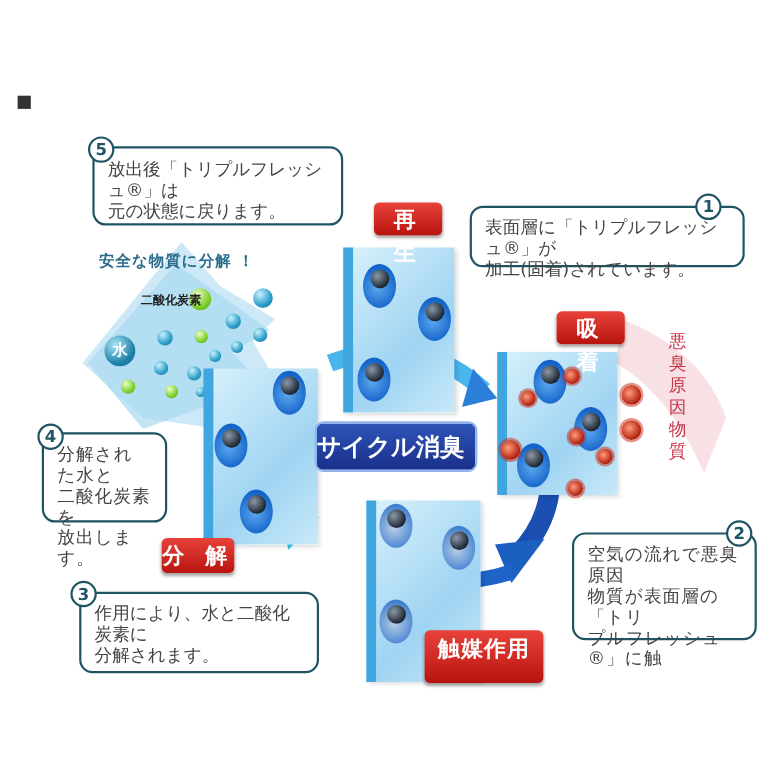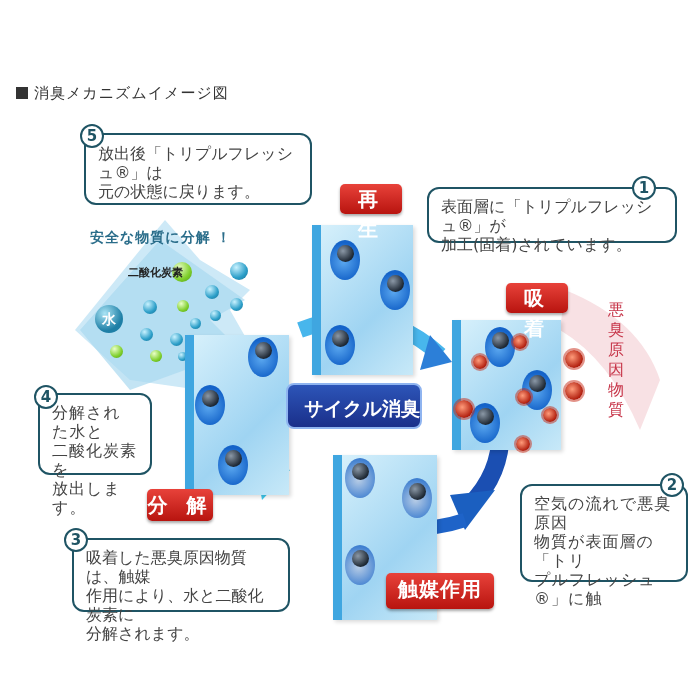--- a/index.html
+++ b/index.html
@@ -2,36 +2,36 @@
 <html><head>
 <meta charset="utf-8">
 <style>
   html,body{margin:0;padding:0;background:#fff;}
   body{width:700px;height:700px;position:relative;overflow:hidden;font-family:"DejaVu Sans","Liberation Sans",sans-serif;color:#444;}
   .title{position:absolute;left:16px;top:84px;font-size:15px;color:#333;letter-spacing:1px;}
   .title .sq{display:inline-block;width:12px;height:12px;background:#333;margin-right:6px;vertical-align:-1px;}
   .box{position:absolute;border:2.5px solid #1f5464;border-radius:12px;background:#fff;font-size:16px;line-height:19px;color:#444;padding:6px 12px;box-sizing:border-box;z-index:5;}
   .num{position:absolute;width:20px;height:20px;border:2.5px solid #1f5464;border-radius:50%;background:#fff;font-size:15px;font-weight:bold;color:#1f5464;text-align:center;line-height:20px;z-index:6;}
   .tag{position:absolute;background:linear-gradient(#e8423a,#b8140f);color:#fff;font-weight:bold;font-size:20px;border-radius:5px;text-align:center;letter-spacing:6px;box-shadow:0 2px 3px rgba(0,0,0,.35);z-index:7;}
-  .center{position:absolute;left:286px;top:383px;width:136px;height:46px;border-radius:8px;background:linear-gradient(#2d55b8,#1a2f8a);border:2px solid #8fb4f0;color:#fff;font-weight:bold;font-size:19px;text-align:right;line-height:46px;z-index:8;box-sizing:border-box;}
+  .center{position:absolute;left:286px;top:383px;width:148px;height:46px;border-radius:8px;background:linear-gradient(#2d55b8,#1a2f8a);border:2px solid #8fb4f0;color:#fff;font-weight:bold;font-size:22px;text-align:left;line-height:46px;z-index:8;box-sizing:border-box;}
   .panel{position:absolute;background:linear-gradient(135deg,#d6f0fb,#9fd4f2 60%,#c8e9f8);border-left:9px solid #3fa6e0;box-shadow:2px 2px 4px rgba(0,0,0,.15);}
   .mol{position:absolute;width:30px;height:40px;border-radius:50%;background:radial-gradient(circle at 45% 55%,#5aa7ef,#1463c9 70%);}
   .mol::after{content:"";position:absolute;left:7px;top:5px;width:17px;height:17px;border-radius:50%;background:radial-gradient(circle at 35% 35%,#8b98a6,#1d2733 70%);}
   .ball{position:absolute;border-radius:50%;background:radial-gradient(circle at 35% 30%,#c9f2ff,#2b9ec8 60%,#1b6f91);}
   .gball{position:absolute;border-radius:50%;background:radial-gradient(circle at 35% 30%,#eaffc9,#7fcf2c 60%,#4c9a13);}
   .germ{position:absolute;width:14px;height:14px;border-radius:50%;background:radial-gradient(circle at 40% 40%,#ff9b7a,#b01d0d 70%);box-shadow:0 0 0 2px rgba(200,40,20,.5);}
   .vtxt{position:absolute;left:607px;top:300px;width:18px;font-size:16px;line-height:20px;color:#c7364a;text-align:center;z-index:4;}
   .safe{position:absolute;left:90px;top:229px;font-size:14px;color:#2a6d8a;letter-spacing:1px;font-weight:bold;}
   .co2{position:absolute;left:128px;top:265px;font-size:11px;color:#222;font-weight:bold;z-index:3;}
   .water{position:absolute;left:95px;top:305px;width:28px;height:28px;border-radius:50%;background:radial-gradient(circle at 35% 30%,#a9e4f5,#1e7fa6 65%);color:#fff;font-size:14px;font-weight:bold;text-align:center;line-height:28px;z-index:3;}
 </style>
 </head>
 <body>
 
-<div class="title"><span class="sq"></span><span>消臭メカニズムイメージ図</span></div>
+<div class="title"><span class="sq"></span></div>
 
 <svg style="position:absolute;left:0;top:0;z-index:0" width="700" height="700">
   <polygon points="75,330 140,250 165,220 200,260 250,290 230,310 250,345 200,390 130,380" fill="#cde9f7"></polygon>
   <polygon points="130,390 80,330 160,240 245,300 210,320 240,350" fill="#a9d8f0" opacity=".7"></polygon>
   <path d="M565,290 Q640,320 660,380 L640,430 Q610,360 560,330 Z" fill="#f6d9dd" opacity=".8"></path>
   <path d="M300,330 Q380,300 440,355" stroke="#48b6ec" stroke-width="16" fill="none"></path>
   <polygon points="430,335 452,362 420,370" fill="#2c7fd8"></polygon>
   <path d="M500,420 Q505,470 470,505" stroke="#1b4fb2" stroke-width="18" fill="none"></path>
   <polygon points="450,495 495,490 465,530" fill="#1b5fc0"></polygon>
   <path d="M360,525 Q420,535 465,520" stroke="#1e63c8" stroke-width="14" fill="none"></path>
@@ -81,21 +81,21 @@
 <div class="mol" style="left:195px;top:385px"></div>
 <div class="mol" style="left:218px;top:445px"></div>
 
 <div class="panel" style="left:333px;top:455px;width:95px;height:165px;"></div>
 <div class="mol" style="left:345px;top:458px;background:radial-gradient(circle at 45% 55%,#b8cde6,#3f7fd0 75%)"></div>
 <div class="mol" style="left:402px;top:478px;background:radial-gradient(circle at 45% 55%,#b8cde6,#3f7fd0 75%)"></div>
 <div class="mol" style="left:345px;top:545px;background:radial-gradient(circle at 45% 55%,#b8cde6,#3f7fd0 75%)"></div>
 
 <div class="tag" style="left:340px;top:184px;width:62px;height:30px;line-height:30px">再 生</div>
 <div class="tag" style="left:506px;top:283px;width:62px;height:30px;line-height:30px">吸 着</div>
-<div class="tag" style="left:386px;top:573px;width:108px;height:36px;line-height:32px;letter-spacing:1px">触媒作用</div>
+<div class="tag" style="left:386px;top:573px;width:108px;height:48px;line-height:32px;letter-spacing:1px">触媒作用</div>
 <div class="tag" style="left:147px;top:489px;width:66px;height:32px;line-height:32px">分 解</div>
 
 <div class="center">サイクル消臭</div>
 
 <div class="box" style="left:84px;top:133px;width:228px;height:72px;padding-top:9px">
   <div>放出後「トリプルフレッシュ®」は</div>
   <div>元の状態に戻ります。</div>
 </div>
 <div class="num" style="left:80px;top:124px">5</div>
 
@@ -106,21 +106,20 @@
 <div class="num" style="left:632px;top:176px">1</div>
 
 <div class="box" style="left:38px;top:393px;width:114px;height:82px;padding-top:8px;letter-spacing:1px">
   <div>分解された水と</div>
   <div>二酸化炭素を</div>
   <div>放出します。</div>
 </div>
 <div class="num" style="left:34px;top:385px">4</div>
 
 <div class="box" style="left:72px;top:538px;width:218px;height:74px;padding-top:8px">
-  <div>吸着した悪臭原因物質は、触媒</div>
   <div>作用により、水と二酸化炭素に</div>
   <div>分解されます。</div>
 </div>
 <div class="num" style="left:64px;top:528px">3</div>
 
 <div class="box" style="left:520px;top:484px;width:168px;height:98px;padding-top:8px;letter-spacing:1px">
   <div>空気の流れで悪臭原因</div>
   <div>物質が表面層の「トリ</div>
   <div>プルフレッシュ®」に触</div>
 </div>

